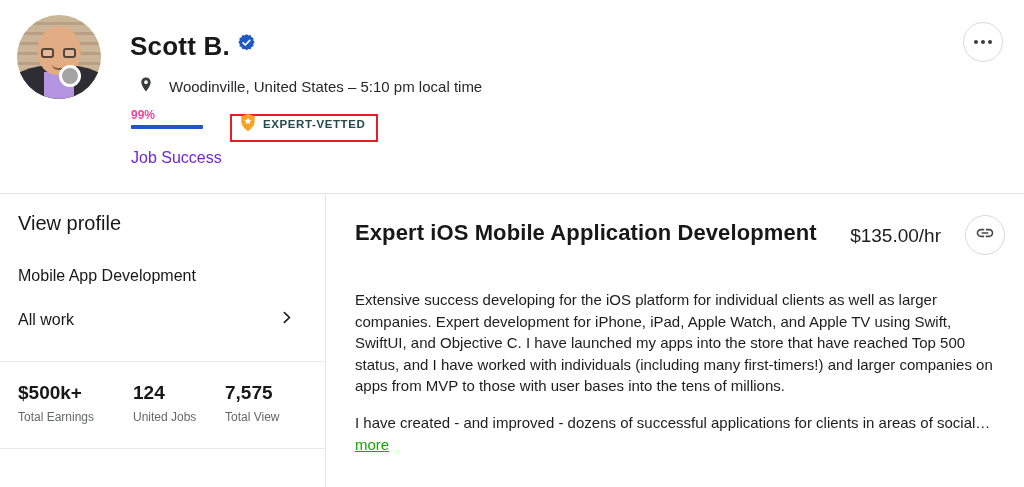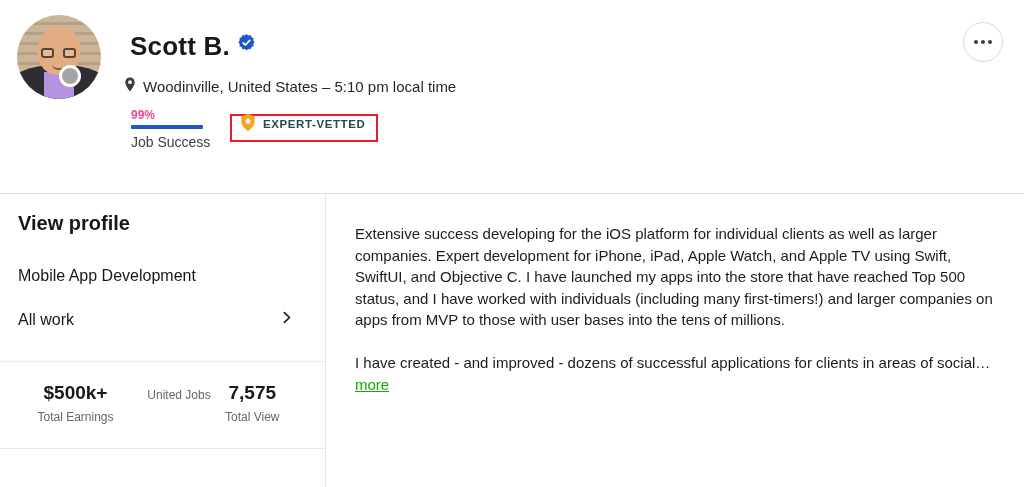--- a/index.html
+++ b/index.html
@@ -28,27 +28,27 @@
   .av-lens.l { left:24px; } .av-lens.r { left:46px; }
   .av-smile { position:absolute; top:49px; left:50%; transform:translateX(-50%);
     width:14px; height:6px; border-bottom:2px solid #8a5a44; border-radius:0 0 8px 8px; }
   .presence-dot { position:absolute; left:59px; top:65px; width:22px; height:22px;
     border-radius:50%; background:#a4a4a4; border:3px solid #fff; }
 
   .name-row { position:absolute; left:130px; top:31px; display:flex; align-items:flex-start; gap:8px; }
   .name { font-size:26px; font-weight:700; letter-spacing:.2px; color:#181818; }
   .verified-seal { margin-top:3px; }
 
-  .location-row { position:absolute; left:123px; top:76px; display:flex; align-items:center; gap:6px; }
+  .location-row { position:absolute; left:139px; top:76px; display:flex; align-items:center; gap:16px; }
   .location-text { font-size:15px; color:#26282b; }
 
   .jss { position:absolute; left:131px; top:108px; }
   .jss-value { font-size:12px; font-weight:700; color:#ec4899; }
   .jss-bar { margin-top:3px; width:72px; height:4px; background:#1f57c3; border-radius:1px; }
-  .jss-label { margin-top:5px; font-size:14px; color:#404040; }
+  .jss-label { margin-top:20px; font-size:16px; color:#6d28d9; }
 
   .ev-annotation {
     position:absolute; left:230px; top:114px; height:28px;
     border:2px solid #e81c23; display:flex; align-items:center; gap:7px; padding:0 11px 8px 8px;
   }
   .ev-text { font-size:11.5px; font-weight:700; letter-spacing:.6px; color:#234a4f; }
 
   .circle-btn {
     position:absolute; width:40px; height:40px; border-radius:50%;
     background:#fff; border:1px solid #d7dade; display:flex; align-items:center;
@@ -57,41 +57,41 @@
   .more-btn { left:963px; top:22px; }
   .dots { display:flex; gap:3px; }
   .dots i { width:4px; height:4px; border-radius:50%; background:#3e3e3e; }
 
   
   .top-divider { position:absolute; left:0; top:193px; width:1024px; height:1px; background:#dfe1e3; }
   .sidebar-border { position:absolute; left:325px; top:194px; width:1px; height:293px; background:#e3e5e6; }
 
   
   .sidebar { position:absolute; left:0; top:194px; width:325px; height:293px; }
-  .view-profile { position:absolute; left:18px; top:18px; font-size:20px; font-weight:700; color:#181818; }
+  .view-profile { position:absolute; left:18px; top:18px; font-size:20px; font-weight:400; color:#181818; }
   .side-item { position:absolute; left:18px; font-size:16px; font-weight:500; color:#181818; cursor:pointer; }
   .side-item-1 { top:73px; }
   .side-item-2 { top:115px; width:277px; display:flex; justify-content:space-between; align-items:center; }
   .side-divider { position:absolute; left:0; width:325px; height:1px; background:#e9eaeb; }
   .side-divider-1 { top:167px; }
   .side-divider-2 { top:254px; }
-  .stats { position:absolute; left:18px; top:188px; display:flex;text-align:center; }
+  .stats { position:absolute; left:18px; top:188px; display:flex; }
   .stat { }
   .stat-1 { width:115px; } .stat-2 { width:92px; }
   .stat-value { font-size:19px; font-weight:700; color:#181818; }
   .stat-label { margin-top:6px; font-size:12px; color:#65676b; }
 
   
   .content { position:absolute; left:355px; top:194px; width:650px; }
   .title-row { display:flex; align-items:flex-start; margin-top:26px; }
   .content-title { font-size:22px; font-weight:700; color:#181818; flex:1; letter-spacing:.1px; }
   .rate { font-size:19px; font-weight:500; color:#1d1d1d; margin:5px 24px 0 0; }
   .link-btn { position:relative; left:0; top:-5px; flex:0 0 40px; }
   .body-copy { margin-top:29px; width:640px; font-size:15px; line-height:21.5px; color:#1d1d1d; }
-  .body-copy p + p { margin-top:21px; }
+  .body-copy p + p { margin-top:15px; }
   .more-link { display:inline-block; margin-top:1px; font-size:15px; line-height:21px;
     color:#14a800; cursor:pointer;text-decoration:underline; }
 </style>
 </head>
 <body>
 
 <div class="page">
 
   <div class="avatar">
     <div class="av-jacket"></div>
@@ -167,32 +167,44 @@
     </div>
 
     <div class="side-divider side-divider-1"></div>
 
     <div class="stats">
       <div class="stat stat-1">
         <div class="stat-value">$500k+</div>
         <div class="stat-label">Total Earnings</div>
       </div>
       <div class="stat stat-2">
+        <div class="stat-value">124</div>
         <div class="stat-label">United Jobs</div>
       </div>
       <div class="stat">
         <div class="stat-value">7,575</div>
         <div class="stat-label">Total View</div>
       </div>
     </div>
 
     <div class="side-divider side-divider-2"></div>
   </div>
 
   <div class="content">
+    <div class="title-row">
+      <div class="content-title">Expert iOS Mobile Application Development</div>
+      <div class="rate">$135.00/hr</div>
+      <div class="circle-btn link-btn">
+        <span>
+          <svg width="20" height="20" viewBox="0 0 24 24">
+            <path fill="#4a4a4a" d="M3.9 12c0-1.71 1.39-3.1 3.1-3.1h4V7H7c-2.76 0-5 2.24-5 5s2.24 5 5 5h4v-1.9H7c-1.71 0-3.1-1.39-3.1-3.1zM8 13h8v-2H8v2zm9-6h-4v1.9h4c1.71 0 3.1 1.39 3.1 3.1s-1.39 3.1-3.1 3.1h-4V17h4c2.76 0 5-2.24 5-5s-2.24-5-5-5z"></path>
+          </svg>
+        </span>
+      </div>
+    </div>
 
     <div class="body-copy">
       <p>Extensive success developing for the iOS platform for individual clients as well as larger companies. Expert development for iPhone, iPad, Apple Watch, and Apple TV using Swift, SwiftUI, and Objective C. I have launched my apps into the store that have reached Top 500 status, and I have worked with individuals (including many first-timers!) and larger companies on apps from MVP to those with user bases into the tens of millions.</p>
       <p>I have created - and improved - dozens of successful applications for clients in areas of social…</p>
     </div>
     <span class="more-link">more</span>
   </div>
 
 </div>
 

